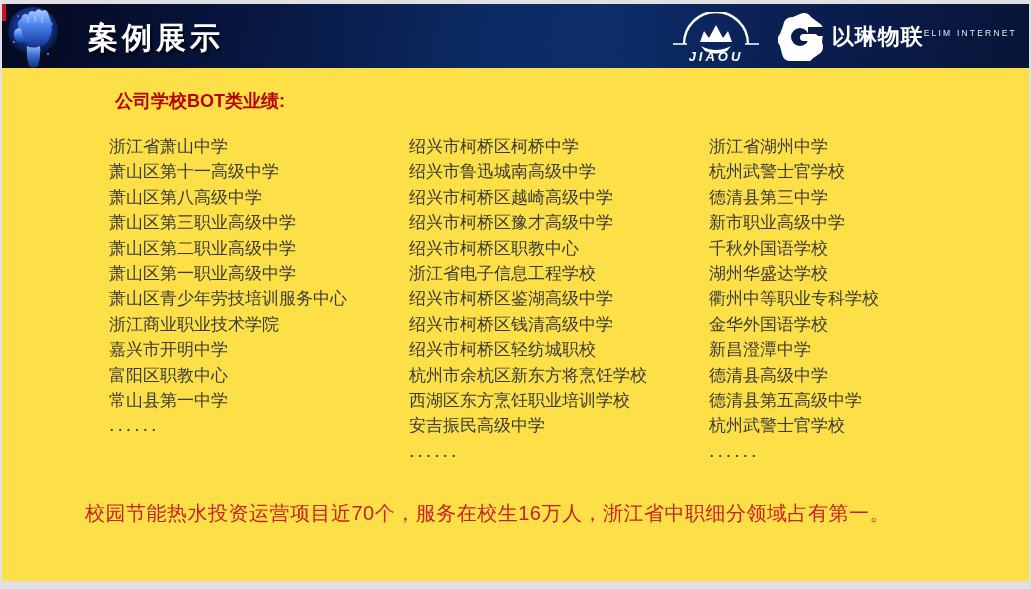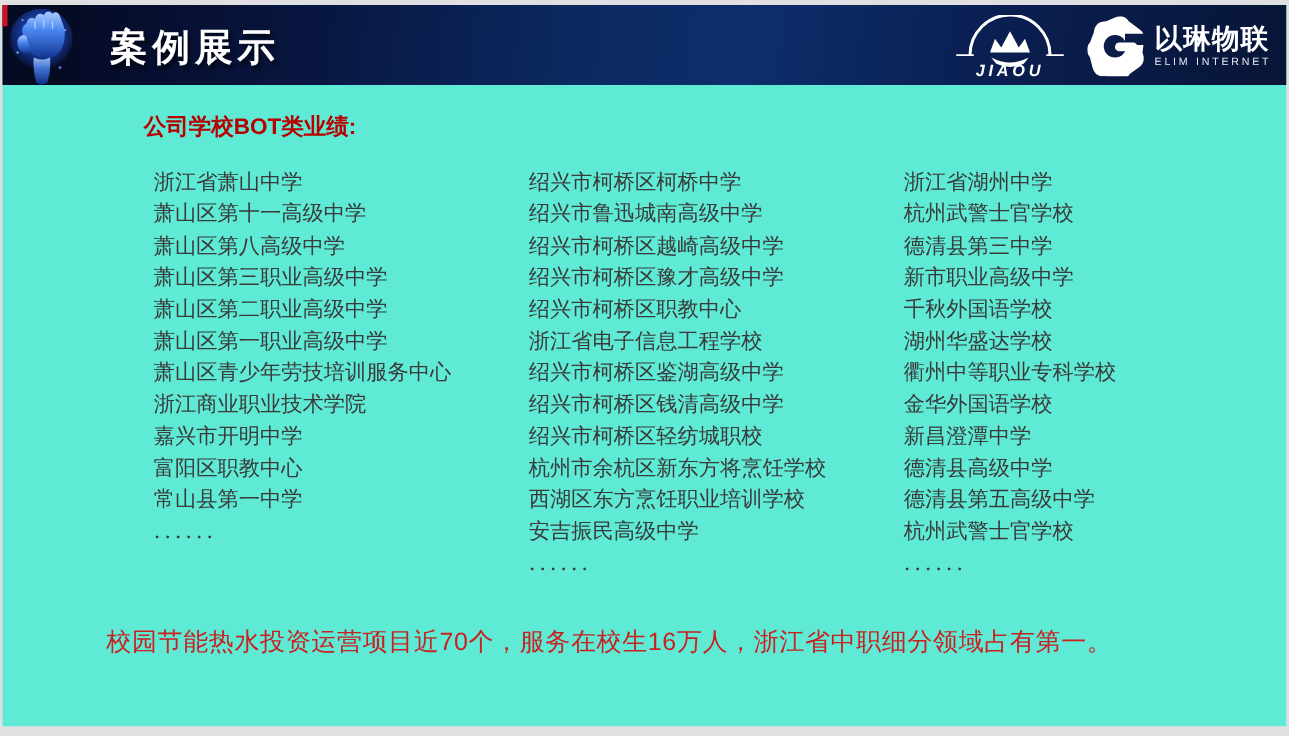--- a/index.html
+++ b/index.html
@@ -7,21 +7,21 @@
   .page {
     position: relative;
     width: 1031px; height: 589px;
     background: #e0e0e3;
     font-family: "Liberation Sans", sans-serif;
     overflow: hidden;
   }
   .slide {
     position: absolute; left: 2px; top: 4px;
     width: 1027px; height: 577px;
-    background: #5eead4;
+    background: #fde047;
   }
   
   .header {
     position: absolute; left: 0; top: 0; width: 100%; height: 64px;
     background: linear-gradient(97deg, #05081f 0%, #081640 24%, #0c2a62 46%,
                                 #0d2e6b 58%, #0a1e50 78%, #081537 100%);
   }
   .red-sliver {
     position: absolute; left: 0; top: 0; width: 4px; height: 17px;
     background: #d11020;
@@ -32,31 +32,31 @@
     font-size: 30px; font-weight: bold; color: #ffffff; letter-spacing: 4px;
     text-shadow: 2px 3px 3px rgba(0,0,0,.6);
     white-space: nowrap;
   }
   .logos {
     position: absolute; right: 12px; top: 7px; height: 52px;
     display: flex; align-items: center; gap: 16px;
   }
   .jiaou-logo { width: 92px; height: 50px; font-style: italic; }
   .elim-logo { display: flex; align-items: center; gap: 8px; }
-  .elim-text { display: flex; flex-direction: column; line-height: 1; }
+  .elim-text { display: flex; flex-direction: row; line-height: 1; }
   .elim-name { font-size: 22px; font-weight: bold; color: #ffffff; letter-spacing: 1px; white-space: nowrap; }
   .elim-sub { font-size: 8.5px; color: #e8ecf5; letter-spacing: 2.2px; margin-top: 3px; white-space: nowrap; }
   
   .section-heading {
     position: absolute; left: 113px; top: 85px;
     font-size: 18px; font-weight: bold; color: #b80000;
     white-space: nowrap;
   }
   .columns {
-    position: absolute; left: 121px; top: 130px; width: 900px;
+    position: absolute; left: 107px; top: 130px; width: 900px;
     display: flex;
   }
   .school-col { width: 300px; flex: 0 0 300px; }
   .school-col:last-child { width: 300px; }
   .school-item {
     font-size: 17px; line-height: 25.4px; color: #3a3a3a;
     font-family: "DejaVu Serif", "Liberation Serif", serif;
     white-space: nowrap;
   }
   .school-item:last-child { letter-spacing: 3px; }

